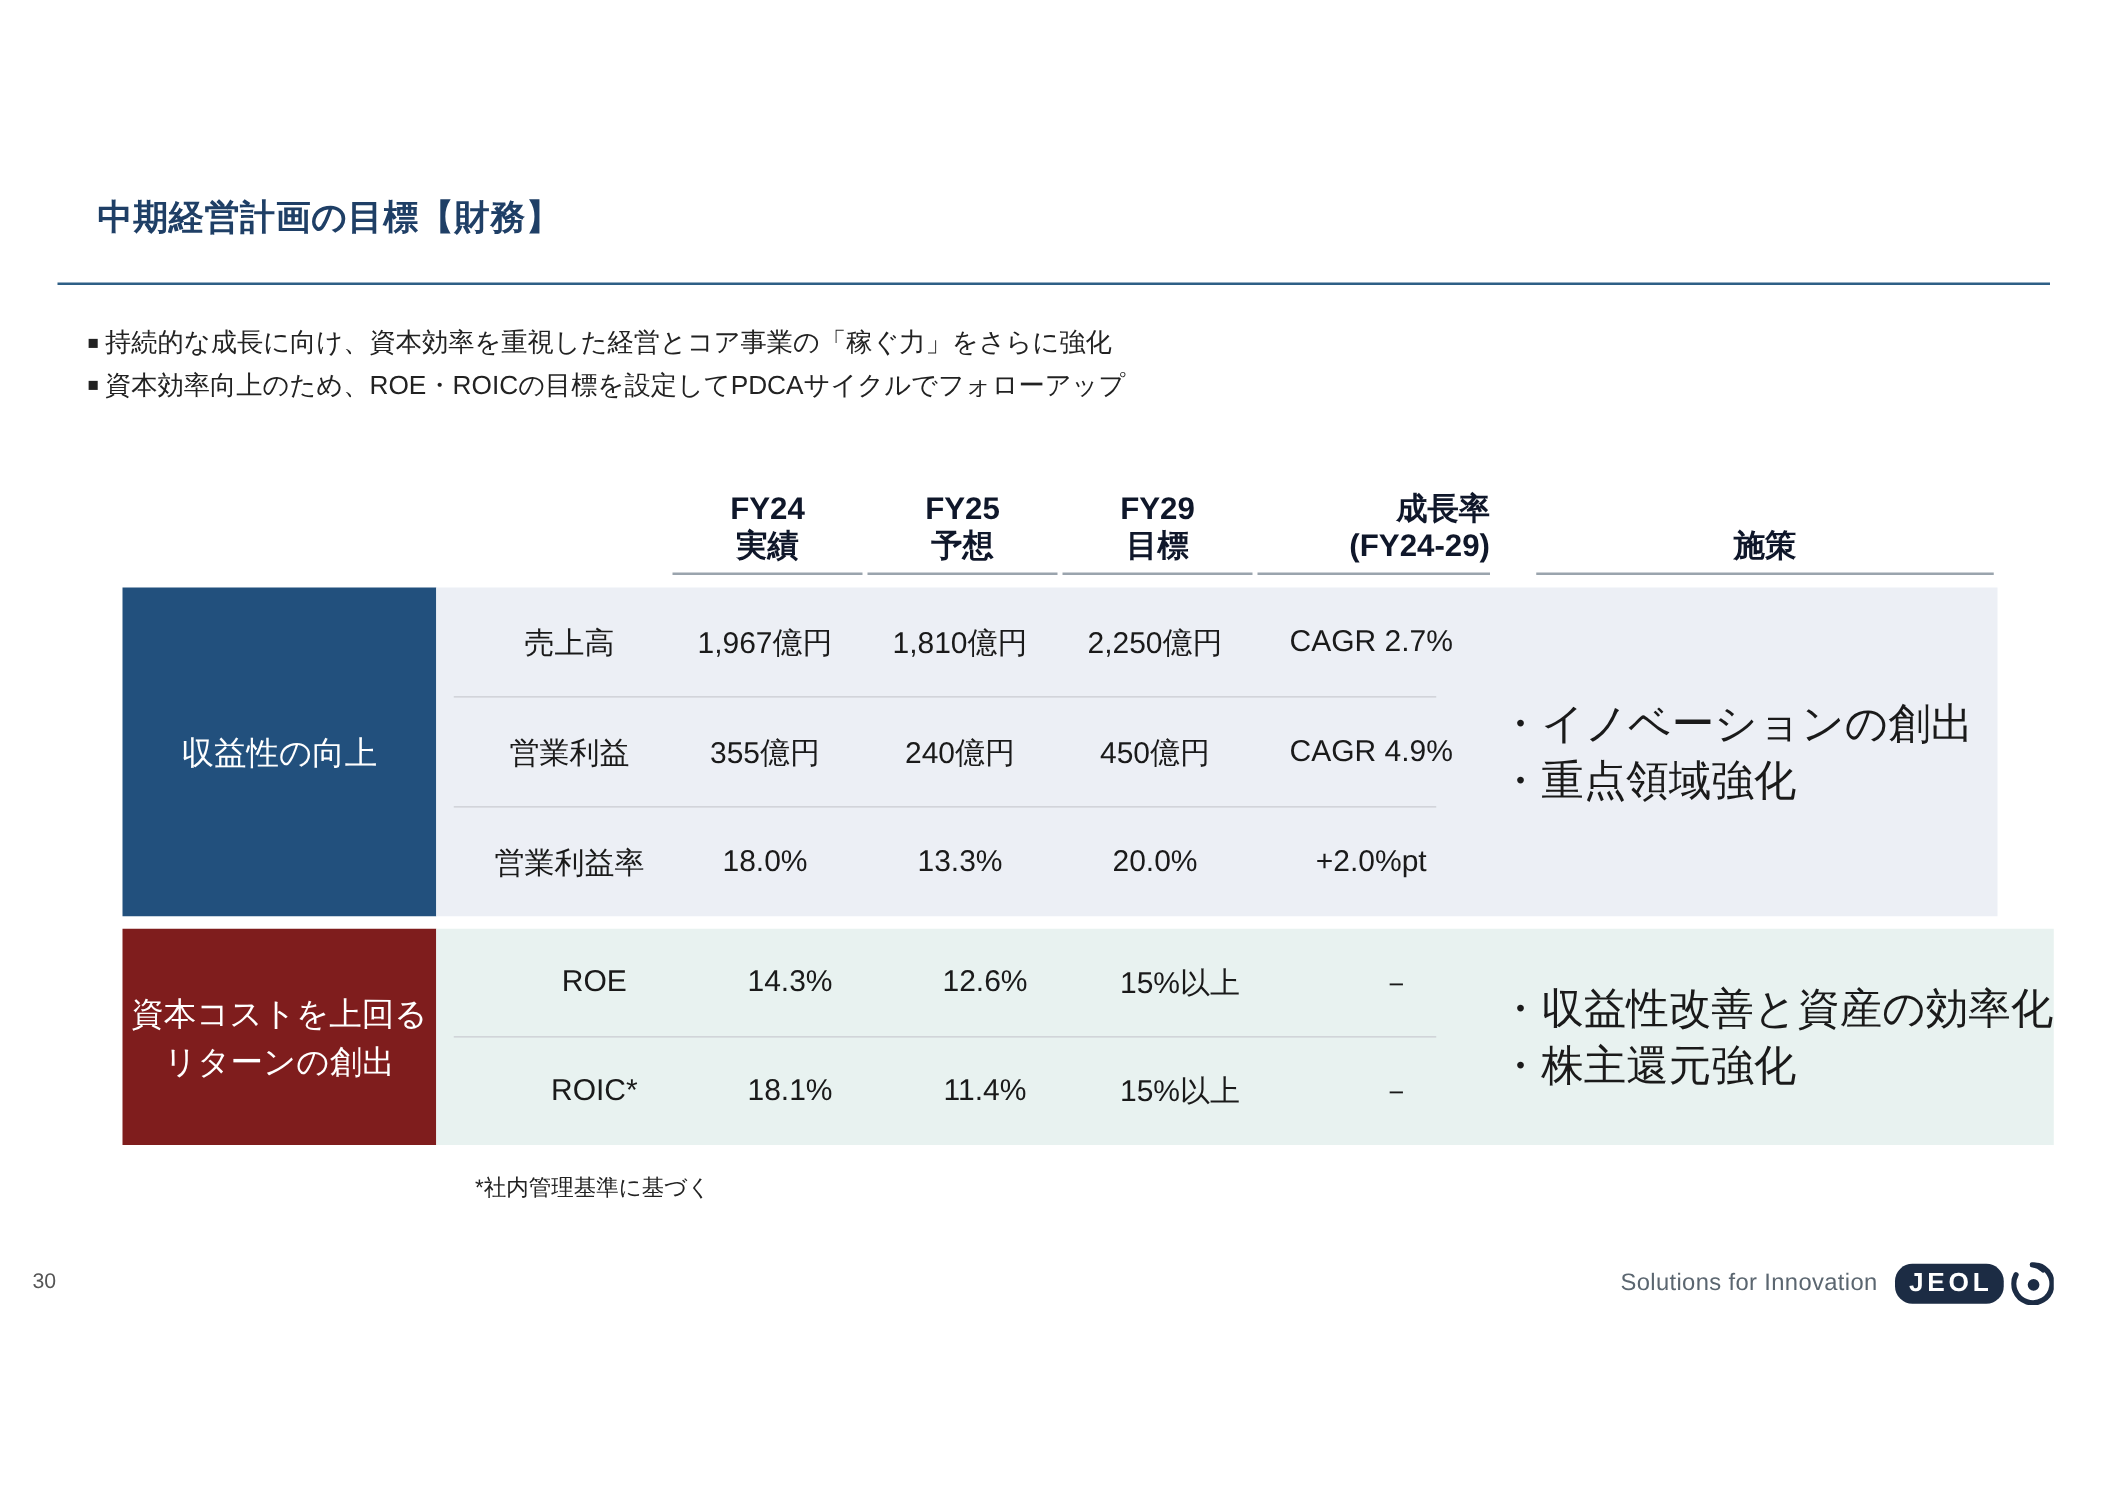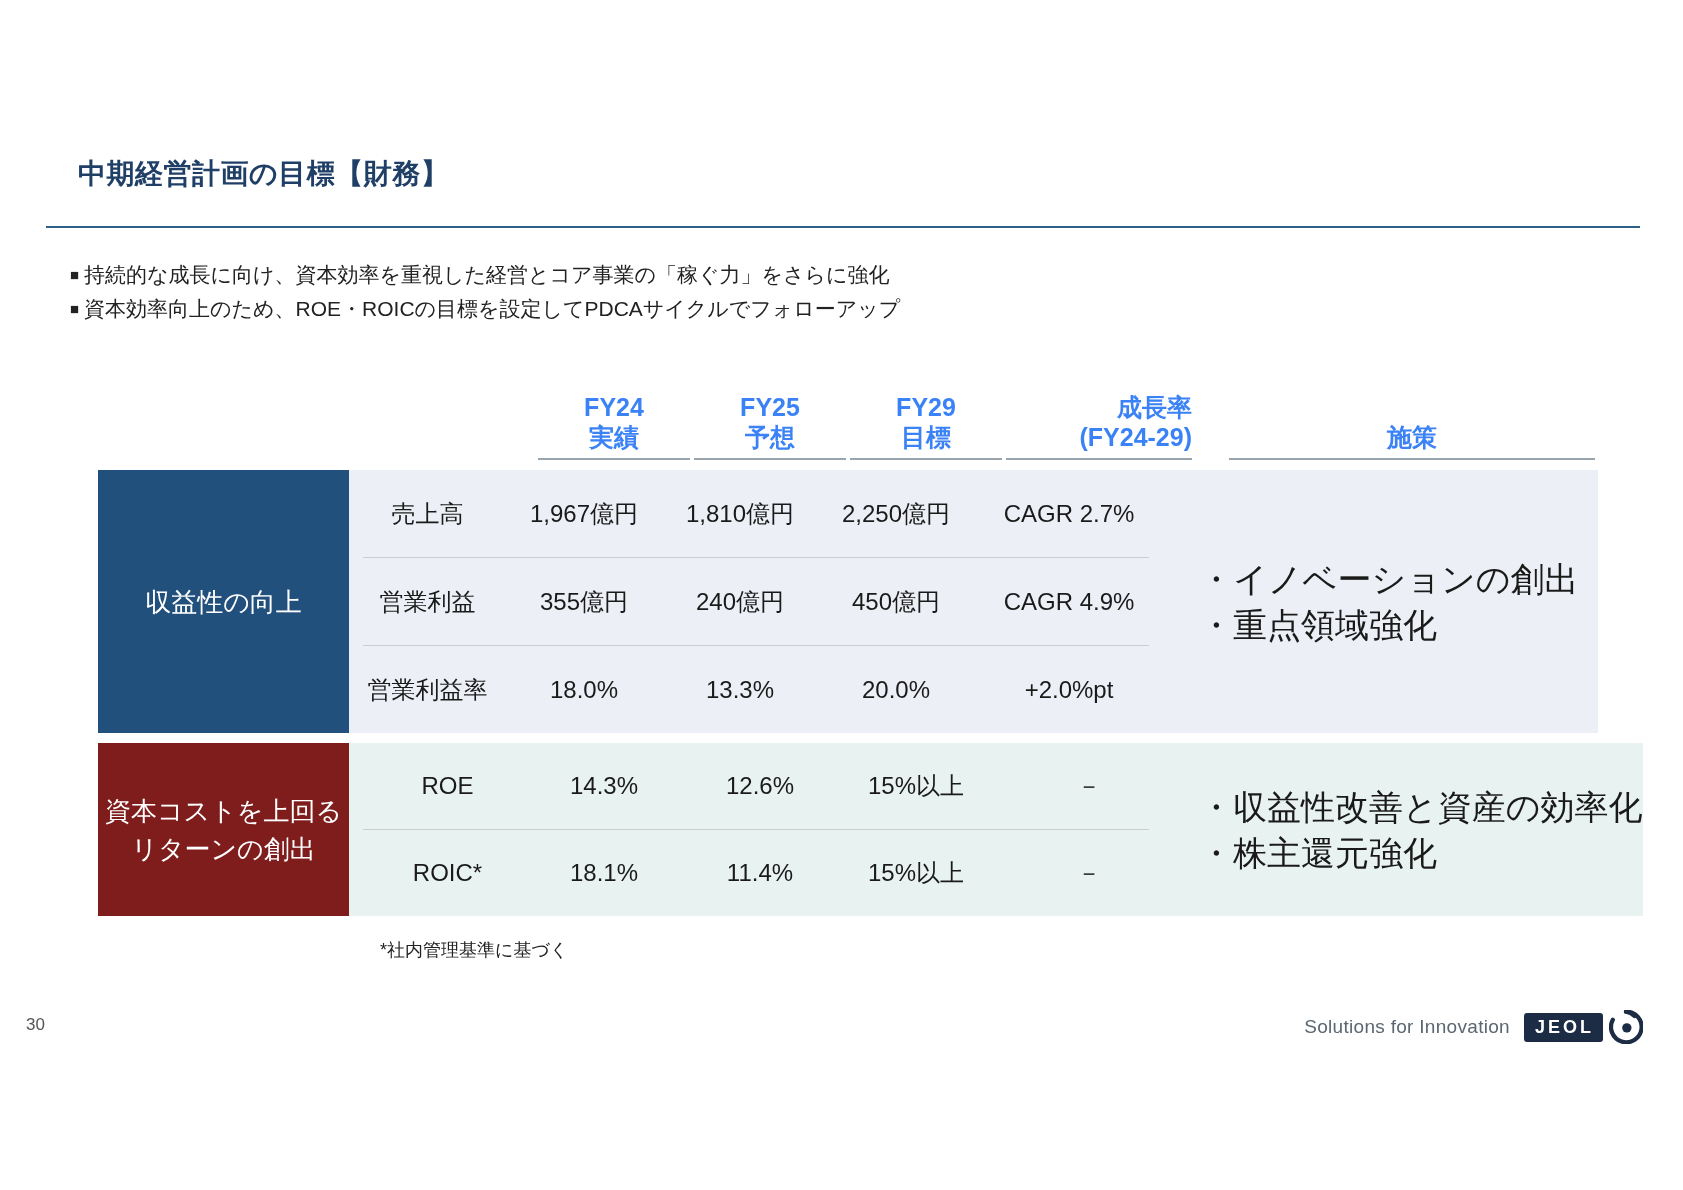--- a/index.html
+++ b/index.html
@@ -73,21 +73,21 @@
     height: 82px;
   }
   .hdr-spacer-cat { width: 281px; flex: none; }
   .hdr-spacer-metric { width: 157px; flex: none; }
   .col-head {
     width: 152px;
     flex: none;
     text-align: center;
     font-size: 25px;
     font-weight: bold;
-    color: #3b82f6;
+    color: #0f172a;
     line-height: 30px;
     padding-bottom: 6px;
     border-bottom: 2px solid #9aa4ad;
     margin: 0 2px;
   }
   .col-head.growth {
     width: 186px;
     text-align: right;
   }
   .col-head.measures {
@@ -128,20 +128,21 @@
     align-items: center;
   }
   .row-h1 { height: 87px; }
   .row-h2 { height: 86px; margin-left: 20px; }
   .metric-cell {
     width: 157px;
     flex: none;
     text-align: center;
     font-size: 24px;
     color: #1a1a1a;
+    padding-left: 28px;
   }
   .val-cell {
     width: 152px;
     flex: none;
     text-align: center;
     font-size: 24px;
     color: #1a1a1a;
     margin: 0 2px;
   }
   .val-cell.growth { width: 186px; }
@@ -197,25 +198,25 @@
     margin-right: 14px;
     letter-spacing: 0.3px;
   }
   #logo-box {
     display: flex;
     align-items: center;
   }
   #logo-text {
     background: #1c2c44;
     color: #ffffff;
-    font-size: 18px;
+    font-size: 21px;
     font-weight: bold;
     letter-spacing: 3px;
     padding: 4px 9px 4px 11px;
-    border-radius: 3px;
+    border-radius: 14px;
   }
   #logo-swirl {
     width: 34px;
     height: 34px;
     margin-left: 6px;
   }
 </style>
 </head>
 <body>
 

